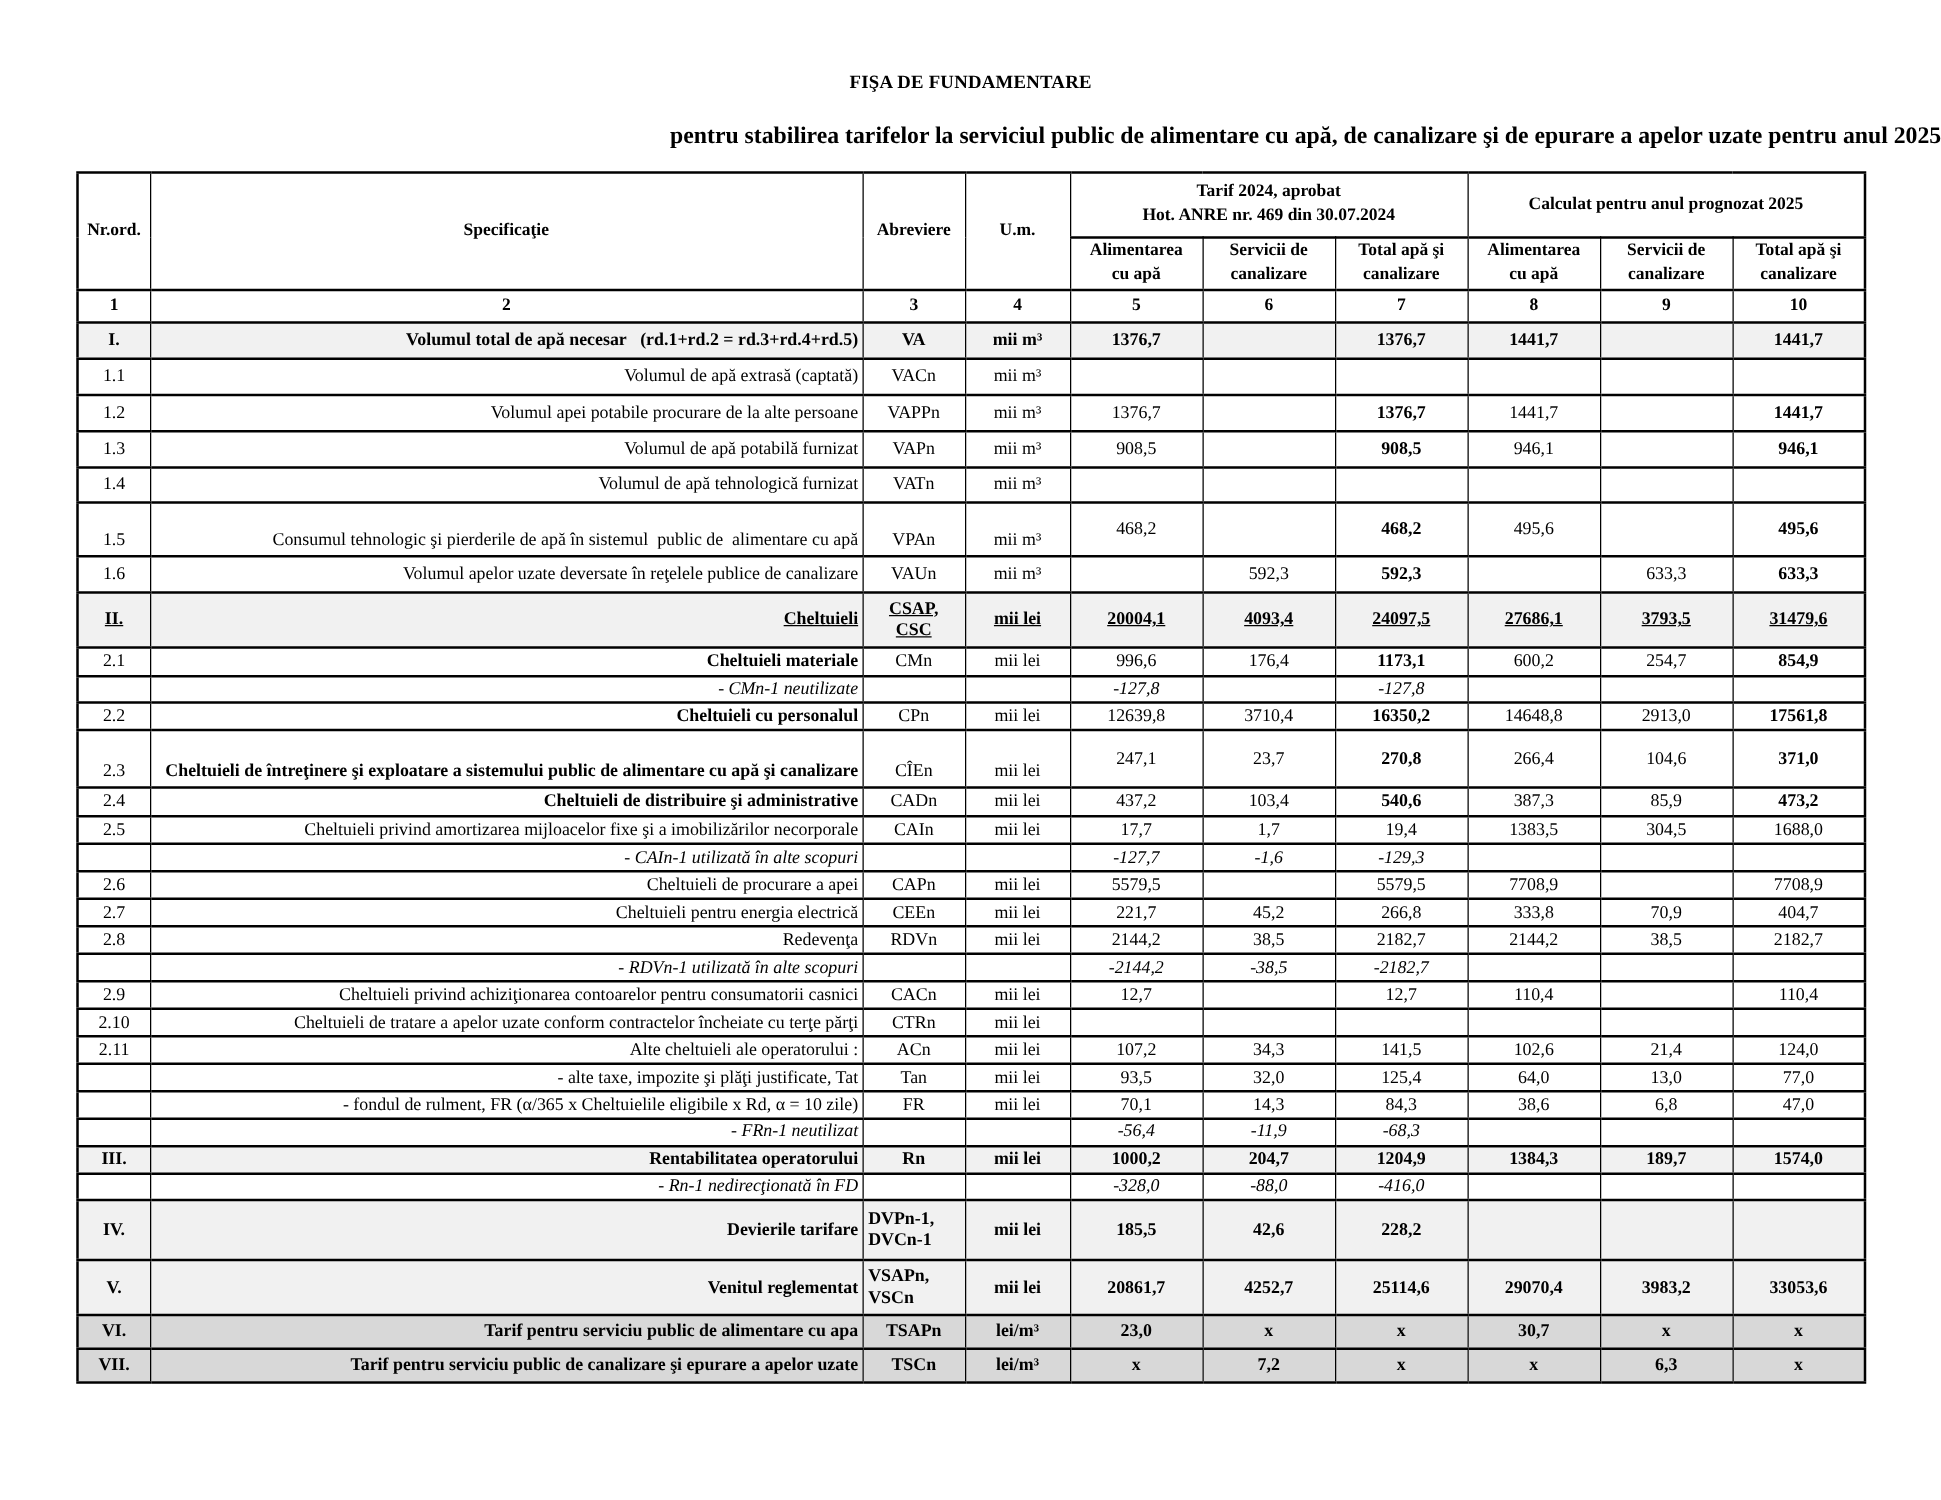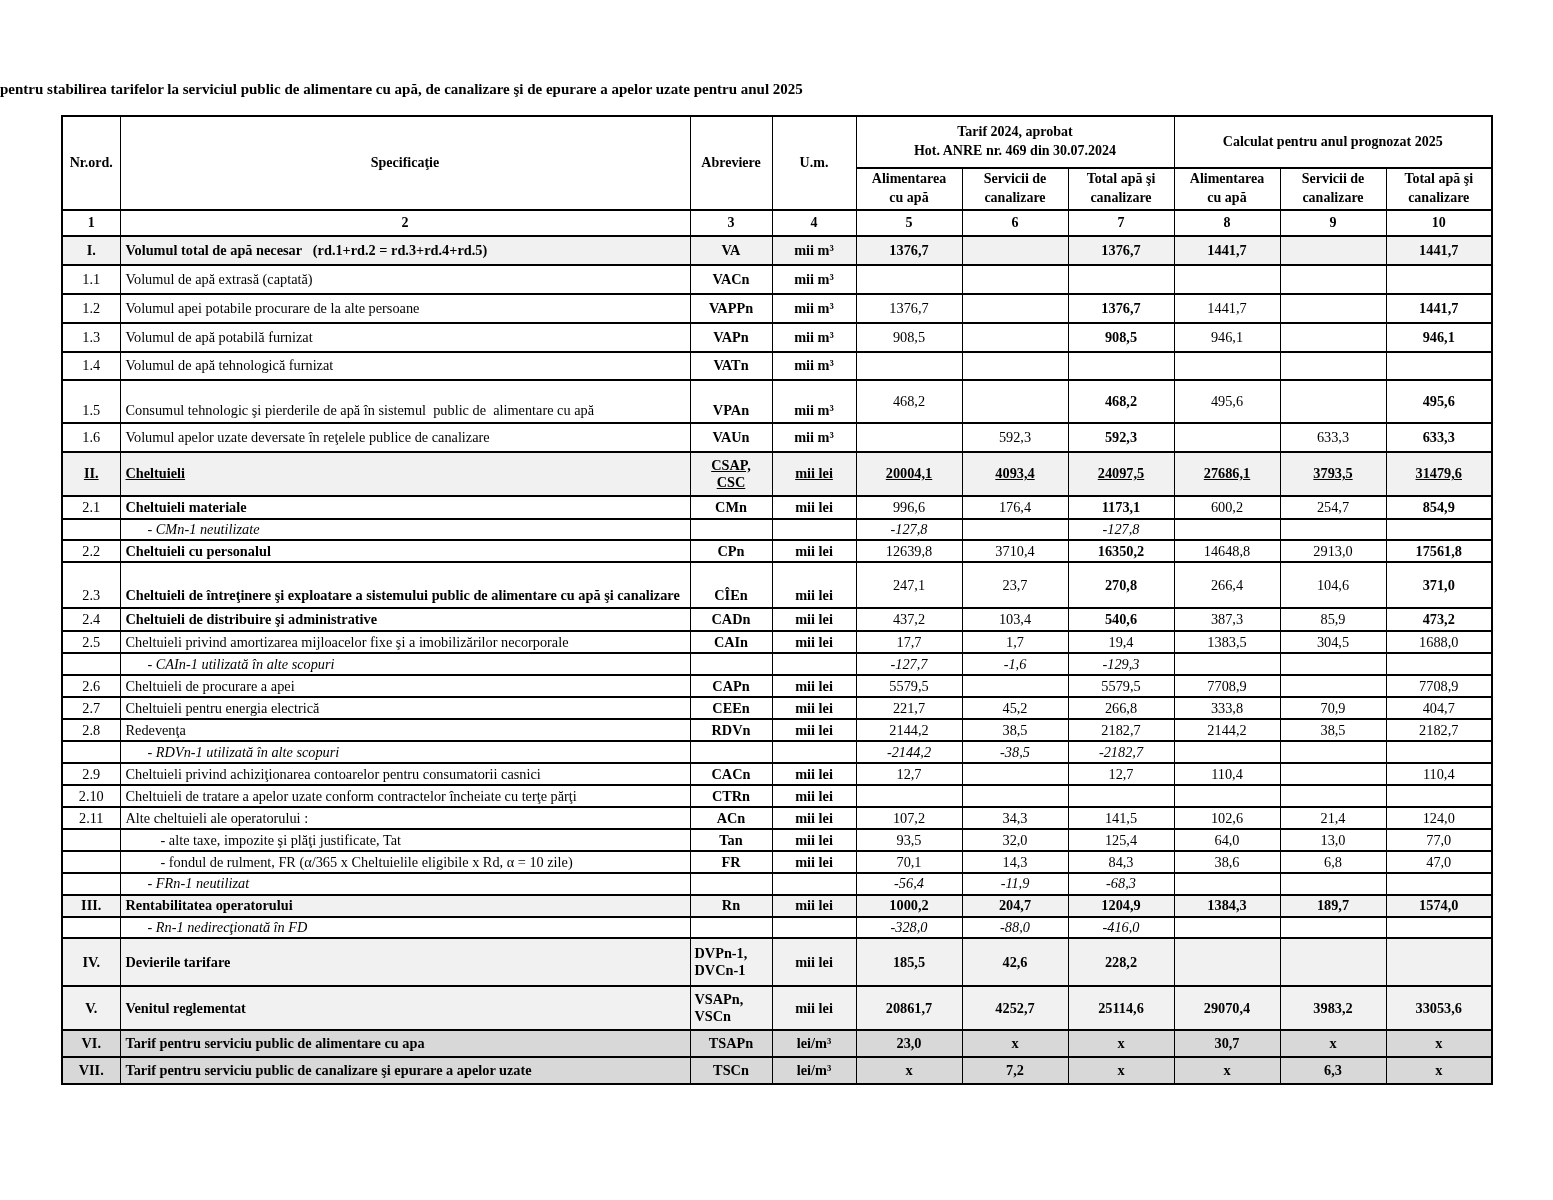--- a/index.html
+++ b/index.html
@@ -1,46 +1,47 @@
 <!DOCTYPE html>
 <html><head>
 <meta charset="utf-8">
 <style>
   * { box-sizing: border-box; }
   html, body { margin: 0; padding: 0; }
   body { background: #ffffff; color: #000; font-family: "Liberation Serif", "DejaVu Serif", serif; }
   .page { width: 1553px; height: 1200px; background: #fff; padding-top: 58px; overflow: hidden; }
   .doc-title { text-align: center; font-weight: bold; font-size: 15px; letter-spacing: .2px; }
-  .doc-subtitle { text-align: left; font-weight: bold; font-size: 15px; margin-top: 23px; }
+  .doc-subtitle { text-align: right; font-weight: bold; font-size: 19px; margin-top: 23px; }
   table { border-collapse: collapse; table-layout: fixed; margin: 17px 0 0 61px; border: 2px solid #000; }
   th, td { border: 1px solid #000; border-top-width: 2px; border-bottom-width: 2px; padding: 1px 3px; overflow: hidden; }
   th { font-size: 14px; font-weight: bold; text-align: center; vertical-align: middle; line-height: 1.35; background: #fff; }
   td { font-size: 14.3px; text-align: center; vertical-align: middle; line-height: 1.22; }
   .pre { white-space: pre-line; }
   .c-nr { text-align: center; }
-  .c-label { text-align: left; padding-left: 5px; }
+  .c-label { text-align: right; padding-left: 5px; }
   .c-abbr { white-space: pre-line; font-weight: bold; }
   .c-abbr:empty { font-weight: normal; }
   .c-abbr.al { text-align: left; padding-left: 4px; }
   .c-um { font-weight: bold; }
   tr td.c-um:empty { font-weight: normal; }
-  .plain td.c-um, .plain td.c-abbr { font-weight: bold; }
+  .plain td.c-um, .plain td.c-abbr { font-weight: normal; }
   .lb { font-weight: bold; }
   .sub { font-style: italic; padding-left: 27px; }
   .dash { padding-left: 40px; }
   .iv { font-style: italic; }
   .bv { font-weight: bold; }
   .vb { vertical-align: bottom; padding-bottom: 3px; }
   tr.sec td { background: #f1f1f1; font-weight: bold; }
   tr.tar td { background: #d8d8d8; font-weight: bold; }
 </style>
 </head>
 <body>
 
 <div class="page">
+  <div class="doc-title">FIŞA DE FUNDAMENTARE</div>
   <div class="doc-subtitle">pentru stabilirea tarifelor la serviciul public de alimentare cu apă, de canalizare şi de epurare a apelor uzate pentru anul 2025</div>
 
   <table>
     <colgroup>
       <col style="width:58px">
         <col style="width:570px">
         <col style="width:82px">
         <col style="width:84px">
       <col style="width:106px">
         <col style="width:106px">

